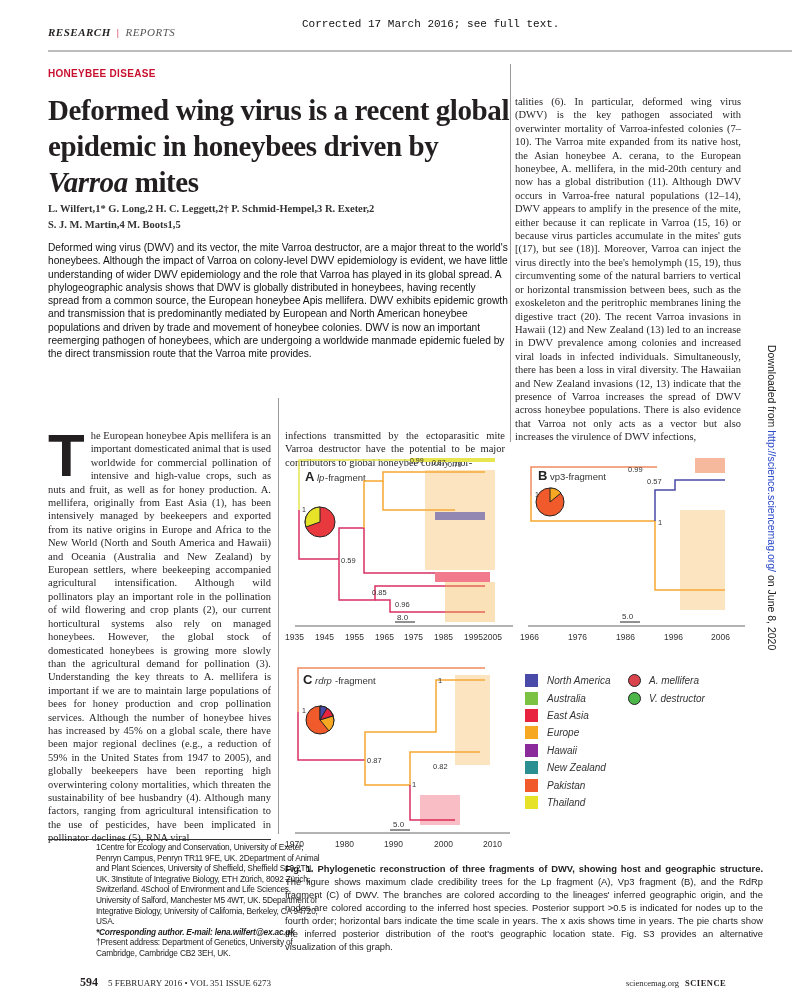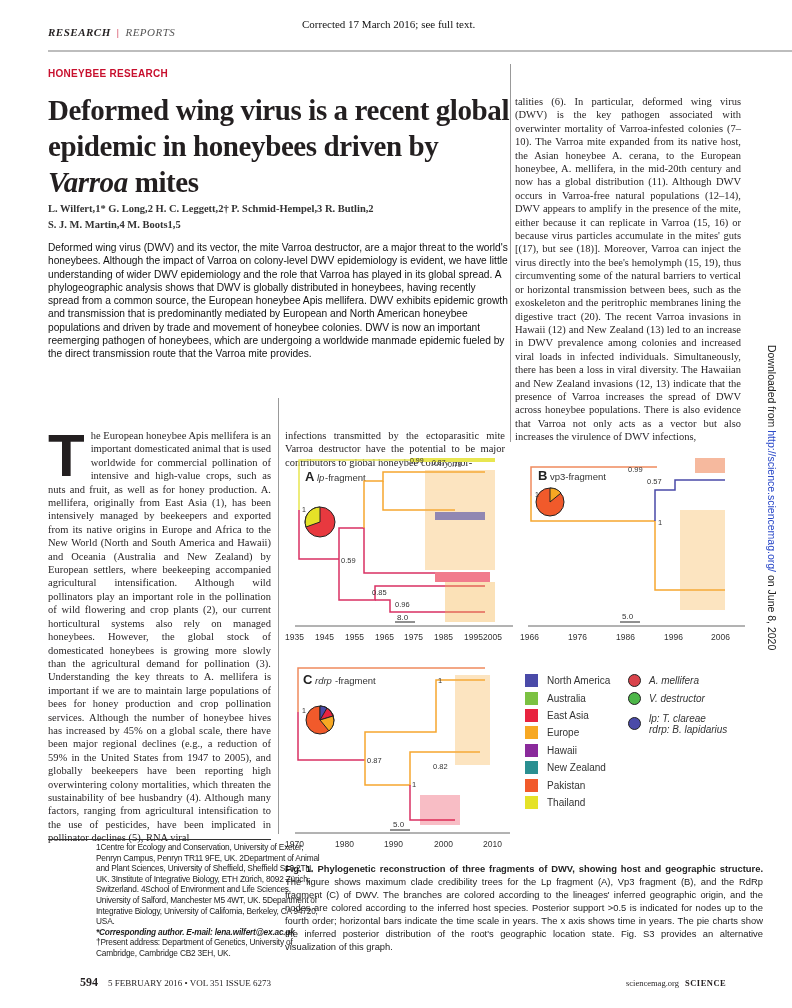--- a/index.html
+++ b/index.html
@@ -1,21 +1,21 @@
 <!DOCTYPE html>
 <html><head>
 <meta charset="utf-8">
 <style>
   html,body{margin:0;padding:0;background:#fff;}
   body{width:792px;height:1008px;position:relative;overflow:hidden;font-family:"Liberation Serif",serif;color:#231f20;}
   .abs{position:absolute;}
   .hdr{left:48px;top:26px;font-size:11px;font-style:italic;font-weight:bold;letter-spacing:0.5px;}
   .hdr .sep{color:#c8102e;font-style:normal;font-weight:normal;margin:0 6px;}
   .hdr .sub{font-weight:normal;color:#555;}
-  .correction{left:302px;top:18px;font-family:Liberation Serif, serif;font-size:11px;color:#111;}
+  .correction{left:302px;top:18px;font-family:Liberation Mono, monospace;font-size:11px;color:#111;}
   .hrule{left:48px;top:50px;width:744px;height:2px;background:#bdbdbd;}
   .kicker{left:48px;top:68px;font-family:"Liberation Sans",sans-serif;font-weight:bold;font-size:10px;color:#c8102e;letter-spacing:0.3px;}
   .title{left:48px;top:92px;width:470px;font-size:29px;font-weight:bold;line-height:36px;letter-spacing:-0.4px;}
   .authors{left:48px;top:201px;width:460px;font-size:10.5px;font-weight:bold;line-height:16px;color:#333;}
   .abstract{left:48px;top:241px;width:460px;font-family:"Liberation Sans",sans-serif;font-size:10.2px;line-height:13.3px;color:#111;}
   .col{font-size:10.5px;line-height:13.4px;text-align:justify;hyphens:auto;margin-top:31px;}
   .col1{left:48px;top:398px;width:223px;}
   .col1 .dropcap{float:left;font-size:60px;line-height:50px;font-weight:bold;margin:2px 6px 0 0;font-family:"Liberation Sans",sans-serif;}
   .col2{left:285px;top:398px;width:220px;}
   .col3{left:515px;top:64px;width:226px;}
@@ -24,39 +24,39 @@
   .footnotes{left:48px;top:842px;width:225px;font-family:"Liberation Sans",sans-serif;font-size:8.3px;line-height:10.6px;color:#222;letter-spacing:-0.2px;margin-left:48px;}
   .footnotes b{font-weight:bold;font-style:italic;}
   .footer-left{left:48px;top:975px;font-size:9px;}
   .footer-left .pg{font-size:12px;font-weight:bold;margin-right:10px;padding-left:32px;}
   .footer-right{left:626px;top:978px;font-size:8.5px;}
   .footer-right b{margin-left:6px;letter-spacing:0.5px;}
   .side{left:758px;top:345px;width:330px;transform-origin:0 0;transform:rotate(90deg) translate(0,-20px);font-family:"Liberation Sans",sans-serif;font-size:10.5px;white-space:nowrap;color:#222;}
   .side .link{color:#2a49c8;}
   .caption{left:285px;top:862px;width:478px;font-family:"Liberation Sans",sans-serif;font-size:9.4px;line-height:13px;color:#222;text-align:justify;}
   .caption b{font-weight:bold;}
-  .legend{left:525px;top:672px;font-family:"Liberation Sans",sans-serif;font-size:10px;color:#333;}
+  .legend{left:525px;top:672px;font-family:"Liberation Sans",sans-serif;font-size:10px;color:#333;font-style:italic;}
   .legend .row{display:flex;align-items:center;height:17.4px;}
   .legend .sw{width:13px;height:13px;margin-right:9px;}
   .hostleg{left:628px;top:672px;font-family:"Liberation Sans",sans-serif;font-size:10px;font-style:italic;color:#333;}
   .hostleg .row{display:flex;align-items:center;height:17.4px;}
   .hostleg .dot{width:13px;height:13px;border-radius:50%;border:1.5px solid #222;margin-right:8px;box-sizing:border-box;}
   svg text{font-family:"Liberation Sans",sans-serif;}
 </style>
 </head>
 <body>
 
 <div class="abs hdr"><span>RESEARCH</span><span class="sep">|</span><span class="sub">REPORTS</span></div>
 <div class="abs correction">Corrected 17 March 2016; see full text.</div>
 <div class="abs hrule"></div>
 
-<div class="abs kicker">HONEYBEE RESEARCH</div>
+<div class="abs kicker">HONEYBEE DISEASE</div>
 <div class="abs title"><span>Deformed wing virus is a recent global epidemic in honeybees driven by </span><i>Varroa</i><span> mites</span></div>
 <div class="abs authors">
-    <div>L. Wilfert,1* G. Long,2 H. C. Leggett,2† P. Schmid-Hempel,3 R. Butlin,2</div>
+    <div>L. Wilfert,1* G. Long,2 H. C. Leggett,2† P. Schmid-Hempel,3 R. Exeter,2</div>
     <div>S. J. M. Martin,4 M. Boots1,5</div>
   </div>
 <div class="abs abstract">Deformed wing virus (DWV) and its vector, the mite Varroa destructor, are a major threat to the world's honeybees. Although the impact of Varroa on colony-level DWV epidemiology is evident, we have little understanding of wider DWV epidemiology and the role that Varroa has played in its global spread. A phylogeographic analysis shows that DWV is globally distributed in honeybees, having recently spread from a common source, the European honeybee Apis mellifera. DWV exhibits epidemic growth and transmission that is predominantly mediated by European and North American honeybee populations and driven by trade and movement of honeybee colonies. DWV is now an important reemerging pathogen of honeybees, which are undergoing a worldwide manmade epidemic fueled by the direct transmission route that the Varroa mite provides.</div>
 
 <div class="abs col col1"><span class="dropcap">T</span><span>he European honeybee Apis mellifera is an important domesticated animal that is used worldwide for commercial pollination of intensive and high-value crops, such as nuts and fruit, as well as for honey production. A. mellifera, originally from East Asia (1), has been intensively managed by beekeepers and exported from its native origins in Europe and Africa to the New World (North and South America and Hawaii) and Oceania (Australia and New Zealand) by European settlers, where beekeeping accompanied agricultural intensification. Although wild pollinators play an important role in the pollination of wild flowering and crop plants (2), our current horticultural systems also rely on managed honeybees. However, the global stock of domesticated honeybees is growing more slowly than the agricultural demand for pollination (3). Understanding the key threats to A. mellifera is important if we are to maintain large populations of bees for honey production and crop pollination services. Although the number of honeybee hives has increased by 45% on a global scale, there have been major regional declines (e.g., a reduction of 59% in the United States from 1947 to 2005), and globally beekeepers have been reporting high overwintering colony mortalities, which threaten the sustainability of bee husbandry (4). Although many factors, ranging from agricultural intensification to the use of pesticides, have been implicated in pollinator declines (5), RNA viral</span></div>
 <div class="abs vrule" style="left:278px;top:398px;height:436px;"></div>
 <div class="abs col col2">infections transmitted by the ectoparasitic mite Varroa destructor have the potential to be major contributors to global honeybee colony mor-</div>
 <div class="abs vrule" style="left:510px;top:64px;height:378px;"></div>
 <div class="abs col col3">talities (6). In particular, deformed wing virus (DWV) is the key pathogen associated with overwinter mortality of Varroa-infested colonies (7–10). The Varroa mite expanded from its native host, the Asian honeybee A. cerana, to the European honeybee, A. mellifera, in the mid-20th century and now has a global distribution (11). Although DWV occurs in Varroa-free natural populations (12–14), DWV appears to amplify in the presence of the mite, either because it can replicate in Varroa (15, 16) or because virus particles accumulate in the mites' guts [(17), but see (18)]. Moreover, Varroa can inject the virus directly into the bee's hemolymph (15, 19), thus circumventing some of the natural barriers to vertical or horizontal transmission between bees, such as the exoskeleton and the peritrophic membranes lining the digestive tract (20). The recent Varroa invasions in Hawaii (12) and New Zealand (13) led to an increase in DWV prevalence among colonies and increased viral loads in infected individuals. Simultaneously, there has been a loss in viral diversity. The Hawaiian and New Zealand invasions (12, 13) indicate that the presence of Varroa increases the spread of DWV across honeybee populations. There is also evidence that Varroa not only acts as a vector but also increases the virulence of DWV infections,</div>
 
@@ -192,27 +192,20 @@
 </div>
 <div class="abs hostleg">
   <div class="row">
       <span class="dot" style="background:#d9434b"></span>
       <span>A. mellifera</span>
     </div>
   <div class="row">
       <span class="dot" style="background:#4cb648"></span>
       <span>V. destructor</span>
     </div>
-  <div class="row" style="height:34px;">
-      <span class="dot" style="background:#4a4aa8"></span>
-      <span>
-        <div>lp: T. clareae</div>
-        <div>rdrp: B. lapidarius</div>
-      </span>
-    </div>
 </div>
 
 <div class="abs caption"><b>Fig. 1. Phylogenetic reconstruction of three fragments of DWV, showing host and geographic structure.</b><span> The figure shows maximum clade credibility trees for the Lp fragment (A), Vp3 fragment (B), and the RdRp fragment (C) of DWV. The branches are colored according to the lineages' inferred geographic origin, and the nodes are colored according to the inferred host species. Posterior support &gt;0.5 is indicated for nodes up to the fourth order; horizontal bars indicate the time scale in years. The x axis shows time in years. The pie charts show the inferred posterior distribution of the root's geographic location state. Fig. S3 provides an alternative visualization of this graph.</span></div>
 
 <div class="abs fnrule"></div>
 <div class="abs footnotes">
   <span>1Centre for Ecology and Conservation, University of Exeter, Penryn Campus, Penryn TR11 9FE, UK. 2Department of Animal and Plant Sciences, University of Sheffield, Sheffield S10 2TN, UK. 3Institute of Integrative Biology, ETH Zürich, 8092 Zürich, Switzerland. 4School of Environment and Life Sciences, University of Salford, Manchester M5 4WT, UK. 5Department of Integrative Biology, University of California, Berkeley, CA 94720, USA.</span><br>
   <b>*Corresponding author. E-mail: lena.wilfert@ex.ac.uk</b>
   <span>†Present address: Department of Genetics, University of Cambridge, Cambridge CB2 3EH, UK.</span>
 </div>

